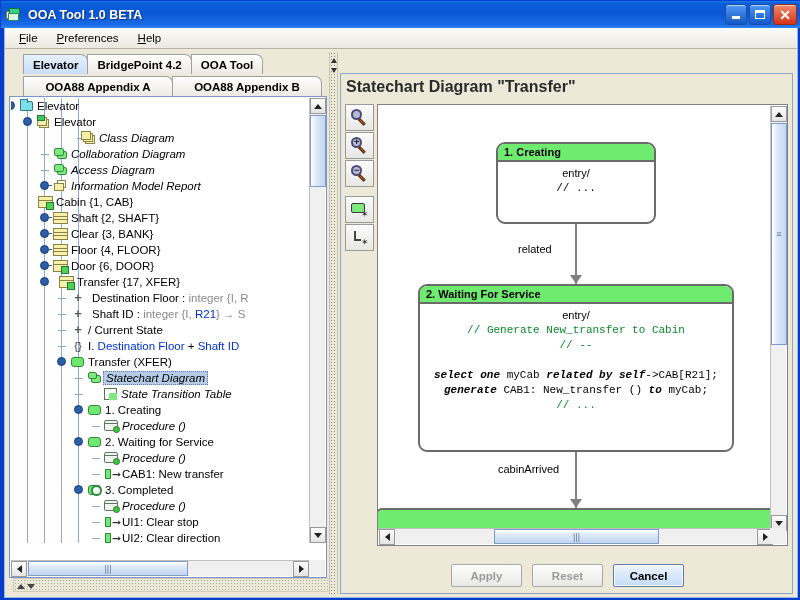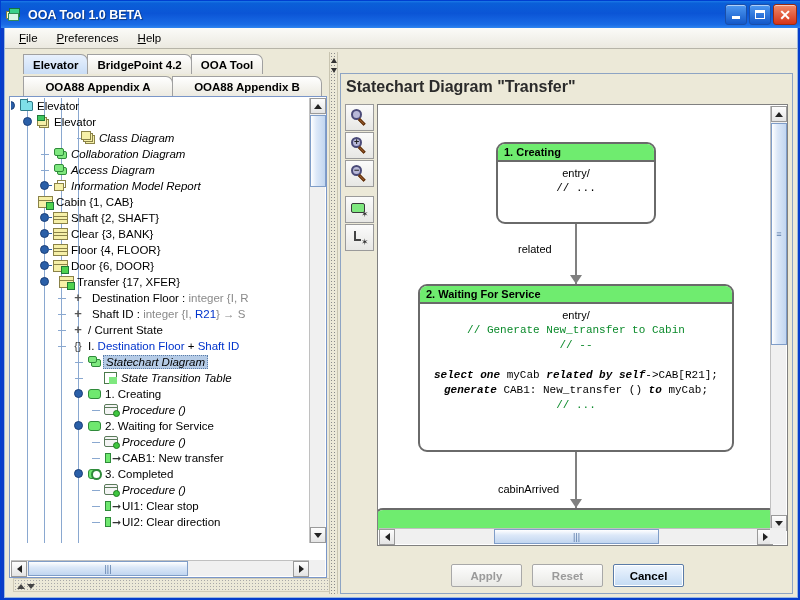--- a/index.html
+++ b/index.html
@@ -508,20 +508,27 @@
                 </span>
                 <span class="lbl">/ Current State</span>
               </div>
               <div class="trow" style="padding-left: 59px;">
                 <span class="hline" style="left: 47px; top: 8px; width: 8px;"></span>
                 <span class="ti">
                   <span class="ic-brace">{}</span>
                 </span>
                 <span class="lbl"><span>I. </span><span class="blue">Destination Floor</span><span> + </span><span class="blue">Shaft ID</span></span>
               </div>
+              <div class="trow" style="padding-left: 59px;">
+                <span class="knob" style="left: 46px; top: 3px;"></span>
+                <span class="ti">
+                  <span class="ic-state"></span>
+                </span>
+                <span class="lbl">Transfer (XFER)</span>
+              </div>
               <div class="trow" style="padding-left: 76px;">
                 <span class="hline" style="left: 64px; top: 8px; width: 8px;"></span>
                 <span class="ti">
                   <span class="ic-sd">
                     <span class="a"></span>
                     <span class="b"></span>
                   </span>
                 </span>
                 <span class="lbl ital sel">Statechart Diagram</span>
               </div>
@@ -713,21 +720,21 @@
 <span class="cm">// --</span>
 
 <span><span class="kw">select</span><span></span><span> </span><span></span><span class="kw">one</span><span></span><span> </span><span></span><span>myCab</span><span></span><span> </span><span></span><span class="kw">related</span><span></span><span> </span><span></span><span class="kw">by</span><span></span><span> </span><span></span><span class="kw">self</span><span></span><span>-&gt;</span><span></span><span>CAB</span><span></span><span>[</span><span></span><span>R21</span><span></span><span>];</span></span>
 <span><span class="kw">generate</span><span></span><span> </span><span></span><span>CAB1</span><span></span><span>: </span><span></span><span>New_transfer</span><span></span><span> () </span><span></span><span class="kw">to</span><span></span><span> </span><span></span><span>myCab</span><span></span><span>;</span></span>
 <span class="cm">// ...</span></pre>
                 </div>
               </div>
 
               <div class="tline" style="left:197px;top:347px;height:56px;"></div>
               <div class="thead" style="left:192px;top:394px;"></div>
-              <div class="tlabel" style="left:120px;top:378px;">cabinArrived</div>
+              <div class="tlabel" style="left:120px;top:358px;">cabinArrived</div>
 
               <div class="state" style="left:-4px;top:403px;width:404px;height:60px;border-radius:9px;">
                 <div class="hdr" style="height:26px;"></div>
 
               </div>
             </div>
 
             <div class="sb-v" style="height:425px;">
               <div class="sb-arrow up">
                   <div class="tri u"></div>

